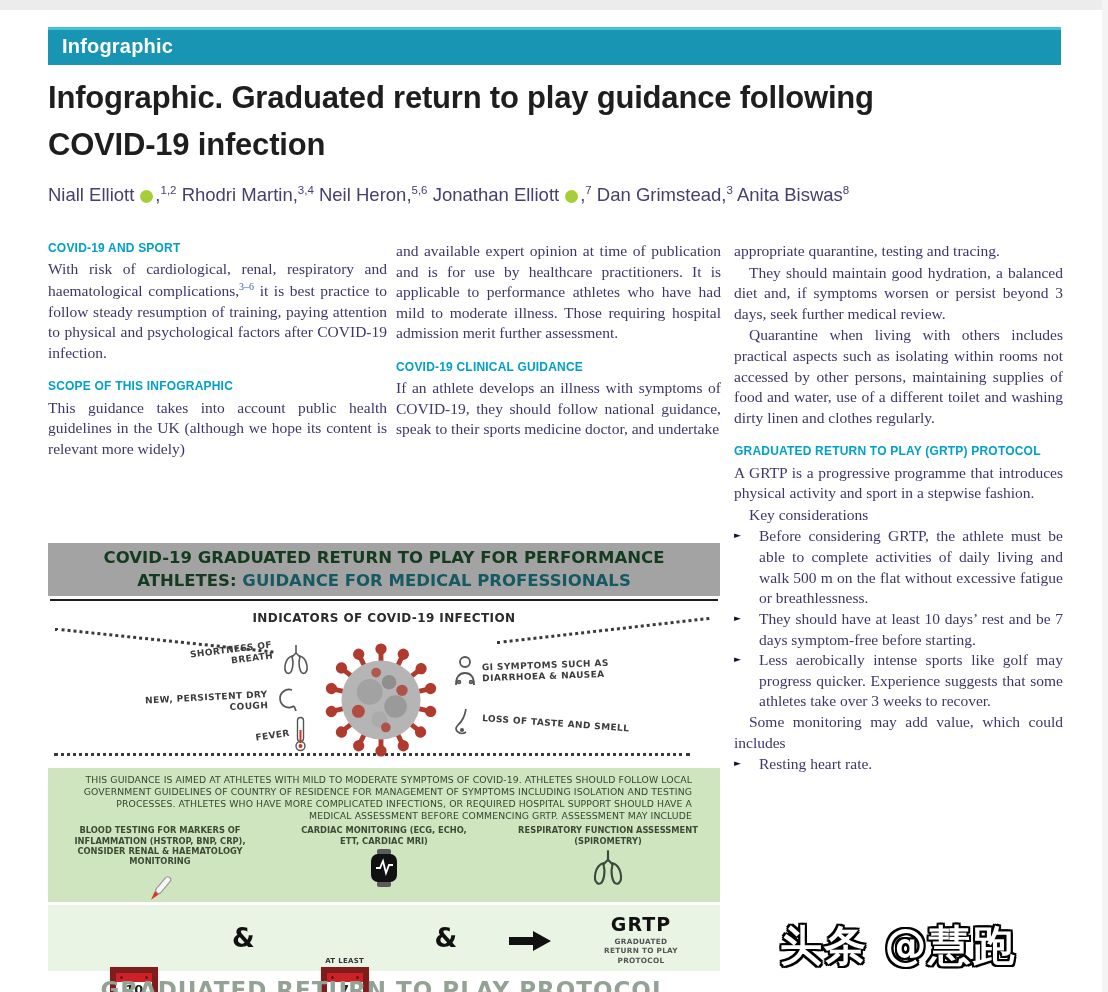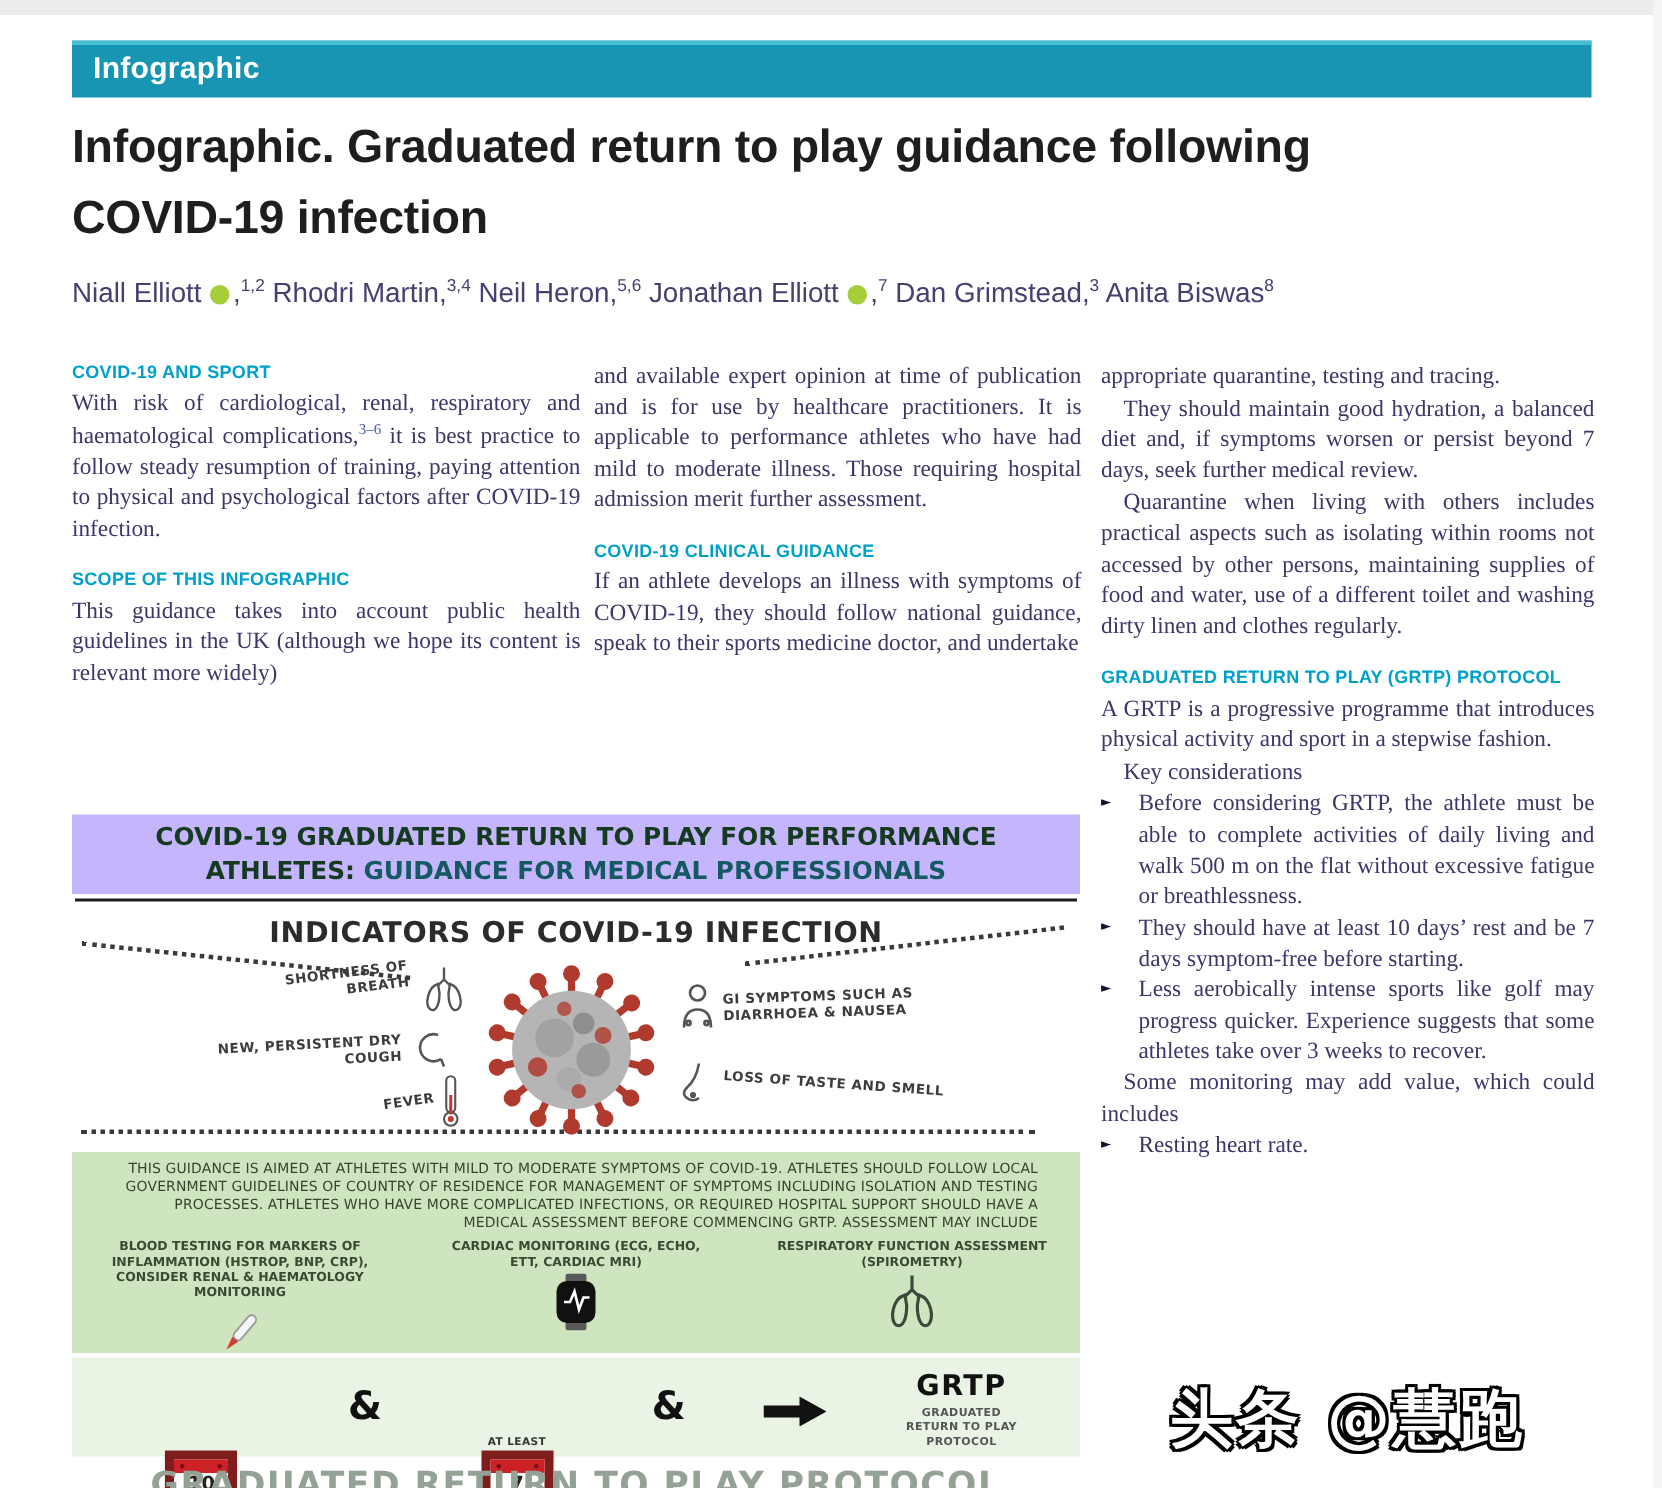--- a/index.html
+++ b/index.html
@@ -33,31 +33,31 @@
   .col p{margin:0 0 1px 0;}
   .indent{text-indent:15px;}
   .vgap{height:15px;}
   .bullet{display:flex;margin:0;}
   .bullet .bm{flex:0 0 25px;font-family:"DejaVu Sans",sans-serif;font-size:9px;padding-top:4px;color:#14122e;}
   .bullet .bt{flex:1;text-align:justify;}
   sup.ref{color:#3f5cae;font-size:10px;}
 
   
   #panel{position:absolute;left:48px;top:543px;width:672px;height:449px;}
-  .gbanner{position:absolute;left:0;top:0;width:672px;height:53px;background:#c4b5fd;
+  .gbanner{position:absolute;left:0;top:0;width:672px;height:53px;background:#a3a3a3;
            display:flex;align-items:center;justify-content:flex-start;text-align:center;
            font-family:"DejaVu Sans",sans-serif;font-weight:bold;font-size:16.5px;line-height:1.35;
            padding:0 10px;box-sizing:border-box;}
   .gbanner .b1{color:#143a1f;}
   .gbanner .b2{color:#155a63;}
   .gline{position:absolute;left:2px;top:56px;width:668px;height:2px;background:#1c1c1c;}
 
   .indics{position:absolute;left:0;top:60px;width:672px;height:165px;background:#fff;}
   .ind-title{position:absolute;left:0;right:0;top:8px;text-align:center;
-             font-family:"DejaVu Sans",sans-serif;font-weight:bold;font-size:19px;color:#2b2b2b;letter-spacing:0.4px;}
+             font-family:"DejaVu Sans",sans-serif;font-weight:bold;font-size:12px;color:#2b2b2b;letter-spacing:0.4px;}
   .dot{position:absolute;border-top:3px dotted #3a3a3a;height:0;}
   .dL{left:6px;top:36px;width:220px;transform:rotate(6deg);}
   .dR{left:448px;top:26px;width:214px;transform:rotate(-6.5deg);}
   .dB{left:6px;top:150px;width:636px;}
   .ilab{position:absolute;font-family:"DejaVu Sans",sans-serif;font-weight:bold;font-size:9px;
         color:#3c3c3c;letter-spacing:0.4px;line-height:1.25;}
   .icn{position:absolute;}
 
   .gbox{position:absolute;left:0;top:225px;width:672px;height:134px;background:#cfe5c0;overflow:hidden;}
   .gtext{padding:6px 28px 0;text-align:right;font-family:"DejaVu Sans",sans-serif;font-weight:400;
@@ -126,21 +126,21 @@
 
   <div class="col" id="col2">
     <p>and available expert opinion at time of publication and is for use by healthcare practitioners. It is applicable to performance athletes who have had mild to moderate illness. Those requiring hospital admission merit further assessment.</p>
     <div class="vgap"></div>
     <div class="sec-h">COVID-19 CLINICAL GUIDANCE</div>
     <p>If an athlete develops an illness with symptoms of COVID-19, they should follow national guidance, speak to their sports medicine doctor, and undertake</p>
   </div>
 
   <div class="col" id="col3">
     <p>appropriate quarantine, testing and tracing.</p>
-    <p class="indent">They should maintain good hydration, a balanced diet and, if symptoms worsen or persist beyond 7 days, seek further medical review.</p>
+    <p class="indent">They should maintain good hydration, a balanced diet and, if symptoms worsen or persist beyond 3 days, seek further medical review.</p>
     <p class="indent">Quarantine when living with others includes practical aspects such as isolating within rooms not accessed by other persons, maintaining supplies of food and water, use of a different toilet and washing dirty linen and clothes regularly.</p>
     <div class="vgap"></div>
     <div class="sec-h">GRADUATED RETURN TO PLAY (GRTP) PROTOCOL</div>
     <p>A GRTP is a progressive programme that introduces physical activity and sport in a stepwise fashion.</p>
     <p class="indent">Key considerations</p>
     <div class="bullet">
         <span class="bm">►</span>
         <span class="bt">Before considering GRTP, the athlete must be able to complete activities of daily living and walk 500 m on the flat without excessive fatigue or breathlessness.</span>
       </div>
     <div class="bullet">

